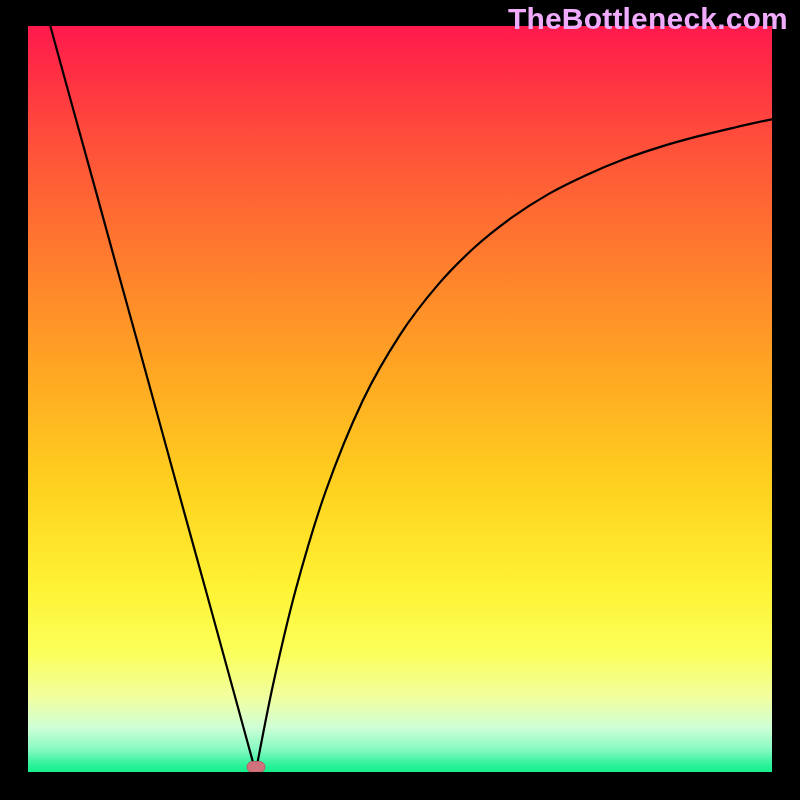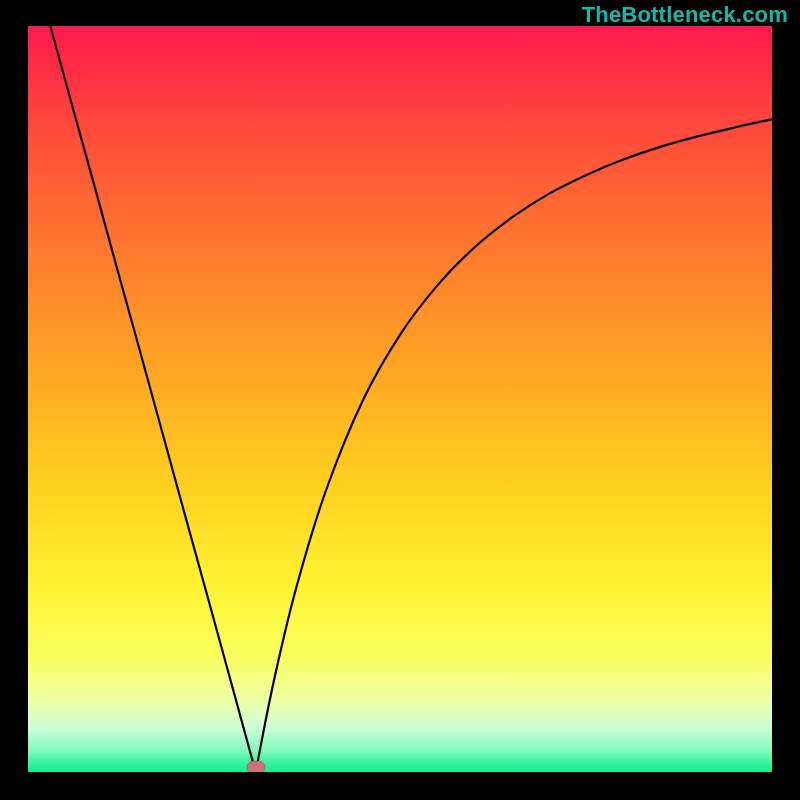--- a/index.html
+++ b/index.html
@@ -14,23 +14,23 @@
     position: relative;
     width: 800px;
     height: 800px;
     background: #000;
   }
   .watermark {
     position: absolute;
     top: 2px;
     right: 12px;
     font-family: Arial, Helvetica, sans-serif;
-    font-size: 22px;
+    font-size: 30px;
     font-weight: 600;
-    color: #14b8a6;
+    color: #f0abfc;
     letter-spacing: 0.2px;
     z-index: 10;
   }
   .plot-area {
     position: absolute;
     left: 28px;
     top: 26px;
     width: 744px;
     height: 746px;
     overflow: hidden;

